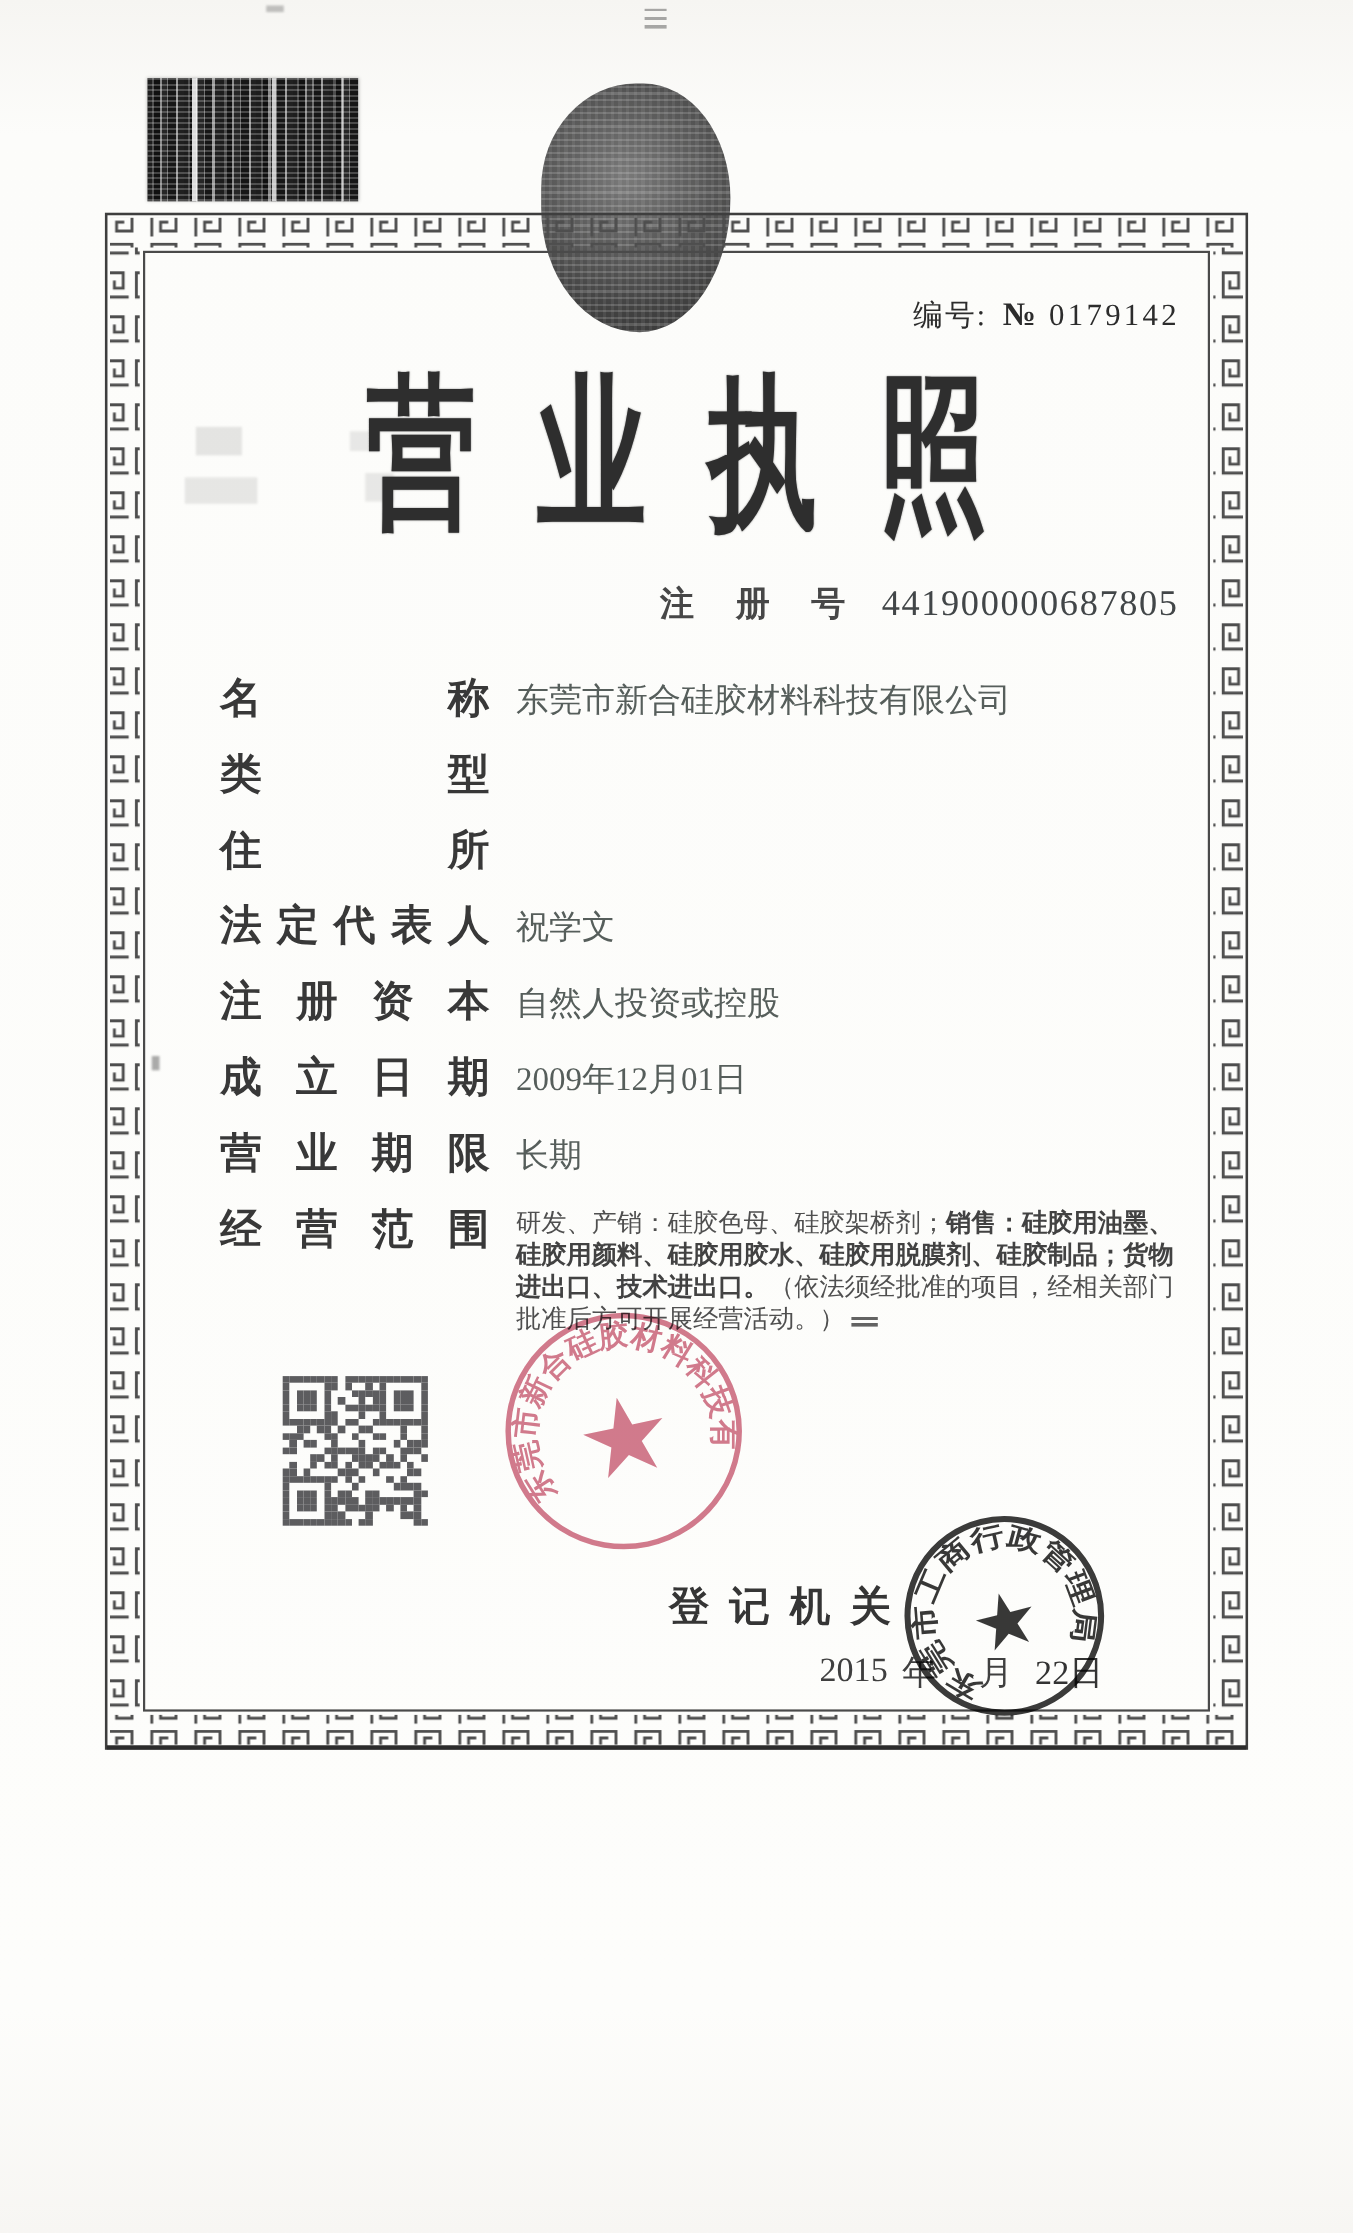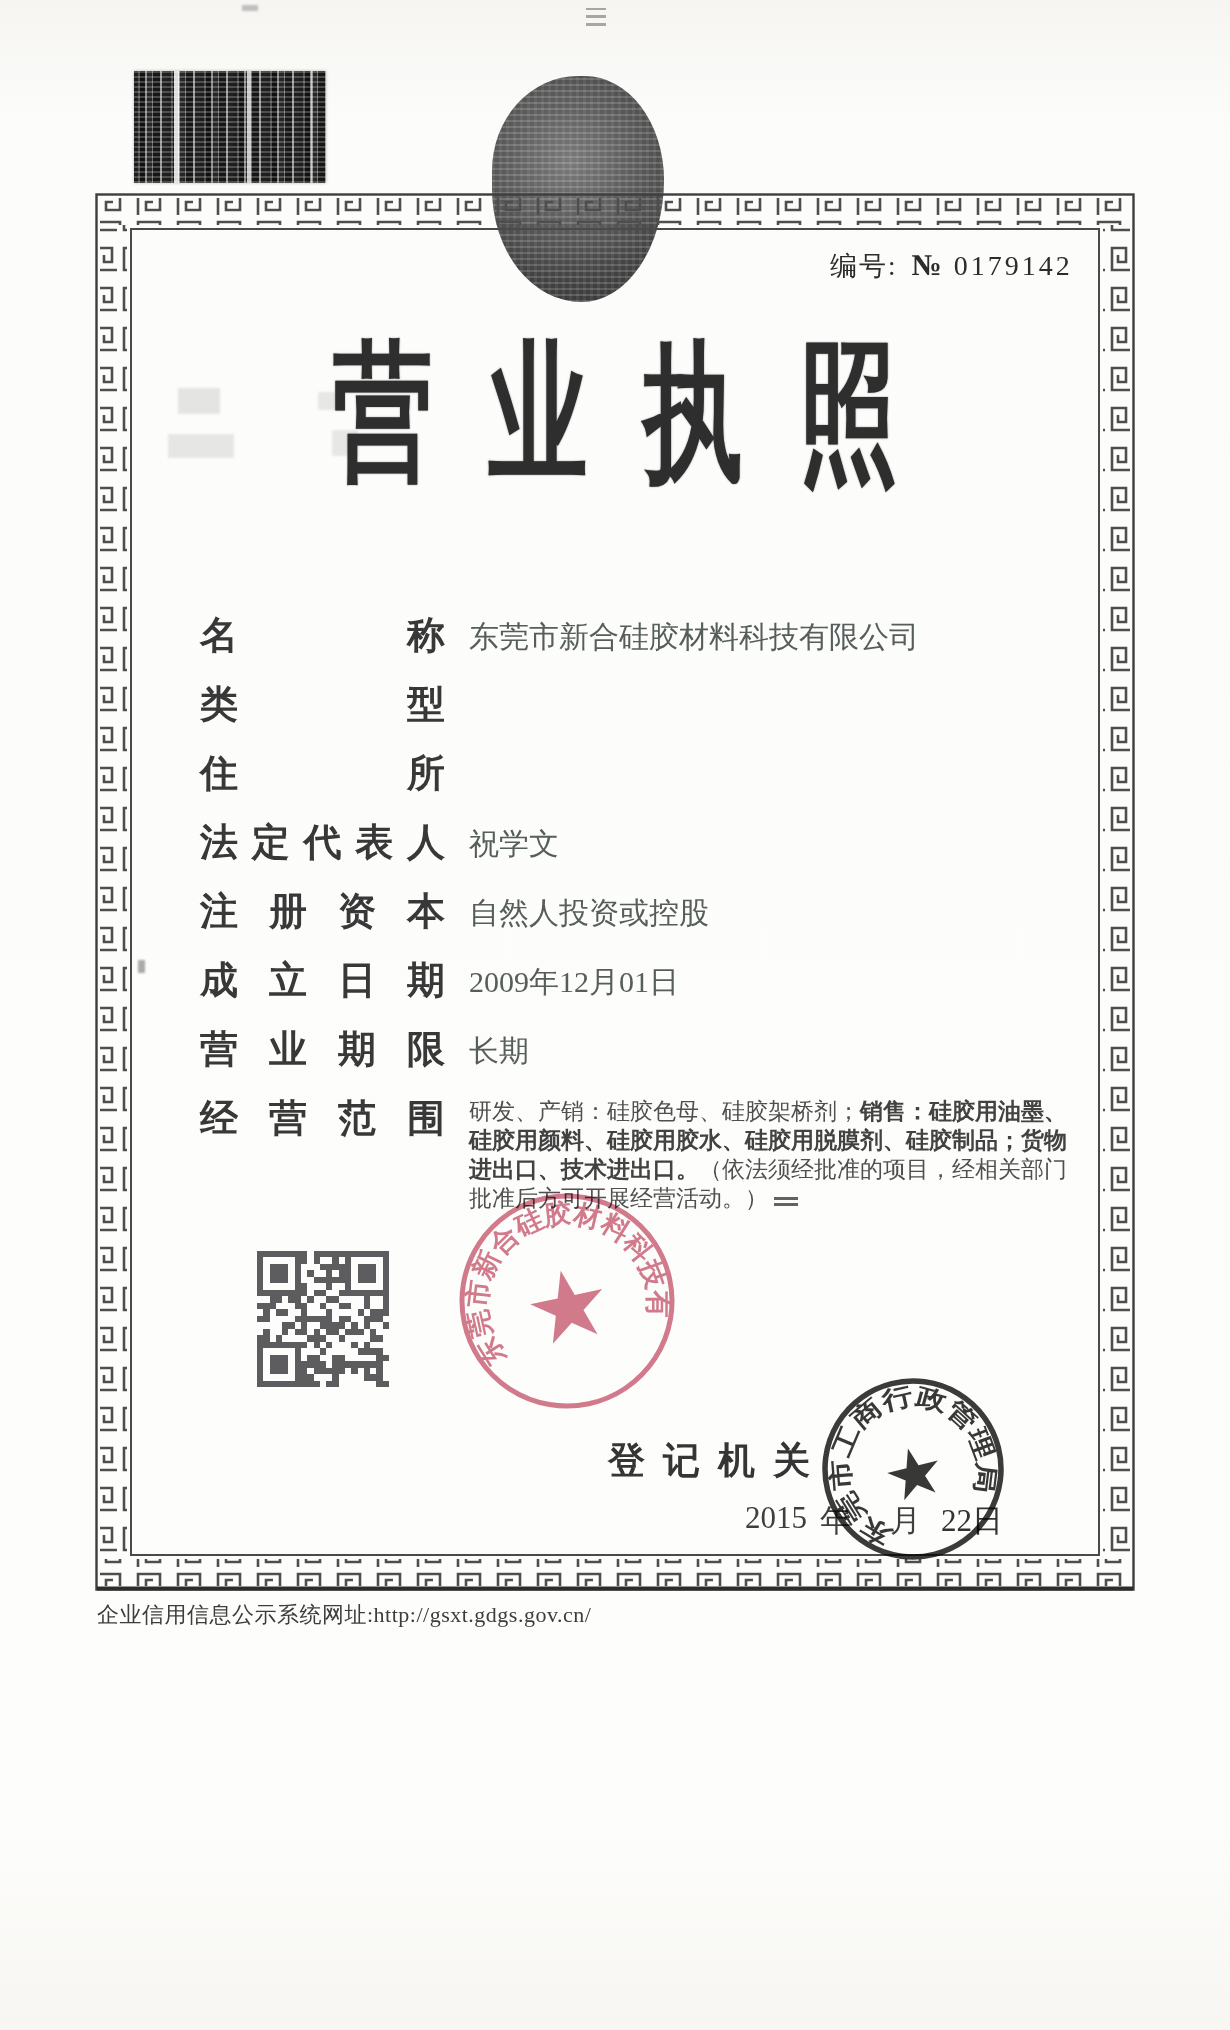--- a/index.html
+++ b/index.html
@@ -26,21 +26,21 @@
     opacity:.93;
   }
   .emblem::after{
     content:"";position:absolute;inset:0;border-radius:inherit;
     background:repeating-linear-gradient(0deg,rgba(255,255,255,.16) 0 2px,transparent 2px 6px),
                repeating-linear-gradient(90deg,rgba(255,255,255,.07) 0 3px,transparent 3px 7px);
   }
   
   .frame{position:absolute;left:95px;top:193px;}
   
-  .serial{position:absolute;left:830px;top:248px;font-size:27px;color:#2c2c2c;letter-spacing:2px;white-space:nowrap;text-align:center;}
+  .serial{position:absolute;left:830px;top:268px;font-size:27px;color:#2c2c2c;letter-spacing:2px;white-space:nowrap;text-align:center;}
   .serial .no{font-weight:bold;font-size:30px;padding:0 10px 0 14px;}
   .serial .digits{font-size:28px;letter-spacing:3px;}
   
   .title-wrap{position:absolute;left:95px;top:336px;width:1040px;text-align:center;}
   .title{
     display:inline-block;font-family:"Liberation Sans","DejaVu Sans",sans-serif;
     font-weight:bold;font-size:150px;line-height:152px;color:#2e2e2e;
     letter-spacing:85px;padding-left:85px;white-space:nowrap;
     transform:scaleX(.66);transform-origin:center;
     text-shadow:0 0 2px rgba(70,70,70,.75);
@@ -123,20 +123,24 @@
   </svg>
 
   <div class="serial">
     <span>编号:</span><span class="no">№</span><span class="digits">0179142</span>
   </div>
 
   <div class="title-wrap">
     <span class="title">营业执照</span>
   </div>
 
+  <div class="regno">
+    <span class="lab">注 册 号</span>
+    <span class="val">441900000687805</span>
+  </div>
 
   <div class="fields">
     <div class="row">
       <span class="jlabel">
           <span>名</span>
           <span>称</span>
         </span>
       <span class="fval">东莞市新合硅胶材料科技有限公司</span>
     </div>
     <div class="row">
@@ -479,15 +483,14 @@
     <g transform="rotate(-14 95 95)">
       <circle cx="95" cy="95" r="88" fill="none" stroke="#1f1f1f" stroke-width="5.5"></circle>
       <path id="arcA" d="M 62 150 A 64 64 0 1 1 128 150" fill="none"></path>
       <text fill="#1c1c1c" font-size="25" font-weight="bold" font-family="Liberation Serif, serif">
         <textPath href="#arcA" startOffset="0" textLength="305" lengthAdjust="spacingAndGlyphs">东莞市工商行政管理局</textPath>
       </text>
       <text x="95" y="100" text-anchor="middle" dominant-baseline="central" font-size="68" fill="#1c1c1c">★</text>
     </g>
   </svg>
 
-  <div class="footer-left">企业信用信息公示系统网址:http://gsxt.gdgs.gov.cn/</div>
 
 </div>
 
 </body></html>

